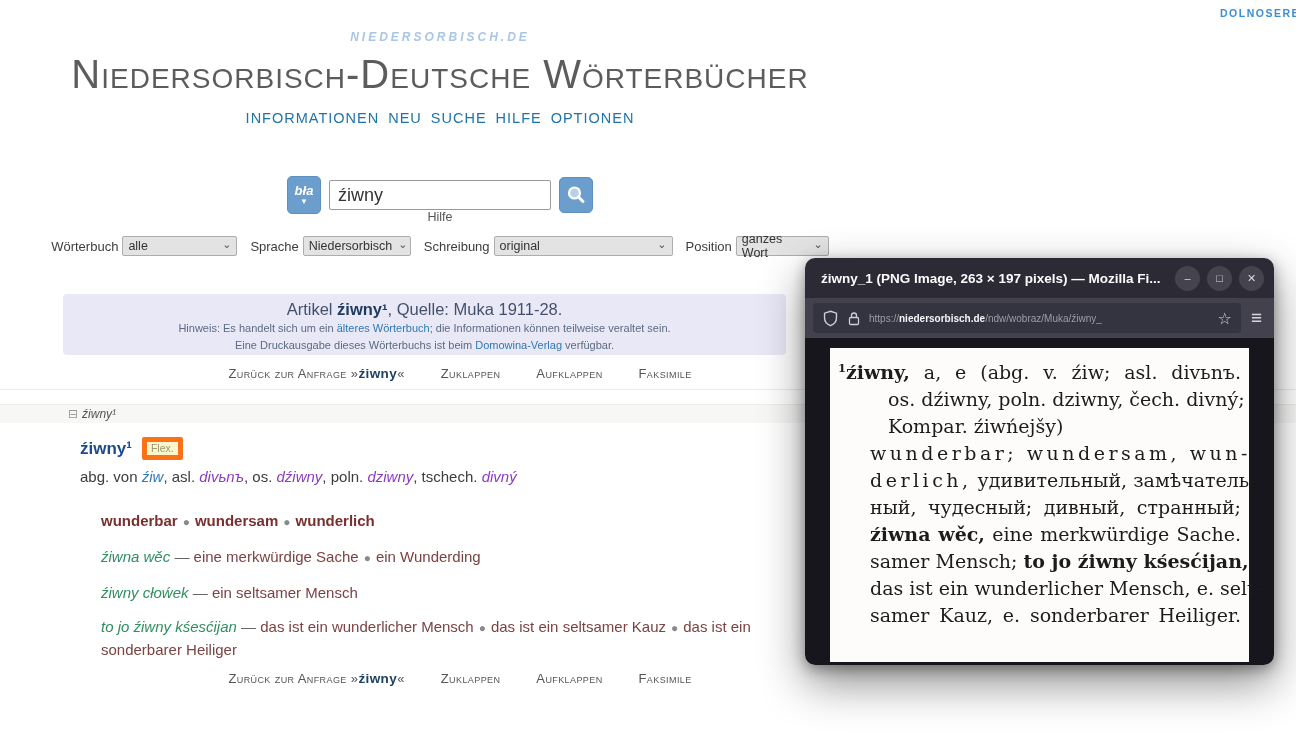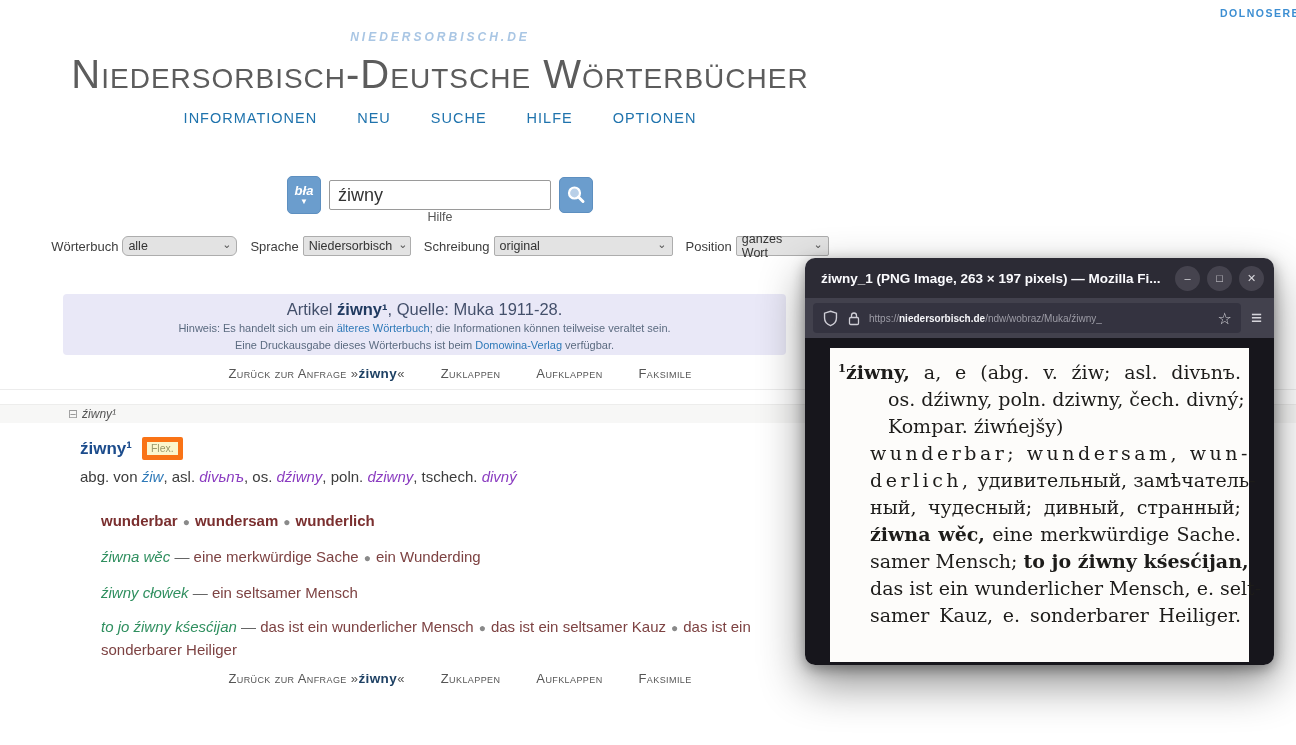--- a/index.html
+++ b/index.html
@@ -7,21 +7,21 @@
   body { font-family:"Liberation Sans","DejaVu Sans",sans-serif; }
   .page { position:relative; width:1296px; height:745px; overflow:hidden; background:#fff; }
 
   
   .top-right { position:absolute; top:7px; left:1220px; white-space:nowrap;
     font-size:10.5px; font-weight:bold; letter-spacing:1.5px; color:#3c8ed2; text-decoration:none; }
   .site-link { position:absolute; top:30px; width:880px; text-align:center;
     font-size:12px; font-style:italic; font-weight:bold; letter-spacing:3px; color:#a9c6e4; }
   .main-title { position:absolute; top:52px; width:880px; text-align:center;
     font-variant:small-caps; font-weight:400; font-size:40px; color:#5c5c5c; letter-spacing:1px; }
-  .nav { position:absolute; top:110px; width:880px; display:flex; justify-content:center; gap:40px; }
+  .nav { position:absolute; top:110px; width:880px; display:flex; justify-content:center; gap:9px; }
   .nav a { font-size:14.5px; color:#1f73ad; text-decoration:none; letter-spacing:1px; }
 
   
   .search-row { position:absolute; top:176px; width:880px; display:flex; justify-content:center; align-items:center; gap:8px; }
   .char-btn { width:34px; height:38px; background:#6b9dcd; border:1px solid #5d8fc0; border-radius:5px;
     color:#fff; display:flex; flex-direction:column; align-items:center; justify-content:center; cursor:pointer; line-height:1; }
   .char-btn .cb-label { font-size:13px; font-weight:bold; font-style:italic; }
   .char-btn .cb-arrow { font-size:8px; margin-top:1px; }
   .search-input { width:222px; height:30px; border:1px solid #9a9a9a; border-radius:2px;
     font-size:18px; color:#333; padding:2px 8px; font-family:inherit; }
@@ -30,21 +30,21 @@
   .hilfe { position:absolute; top:210px; width:880px; text-align:center; font-size:12.5px; color:#555; }
 
   
   .filter-row { position:absolute; top:236px; width:880px; display:flex; justify-content:center; align-items:center; gap:13px; }
   .f-group { display:flex; align-items:center; gap:4px; }
   .f-label { font-size:13px; color:#3d3d3d; }
   .select { height:20px; background:#e3e3e3; border:1px solid #adadad; border-radius:2px;
     font-size:12.5px; color:#333; display:flex; align-items:center; justify-content:space-between;
     padding:0 5px; cursor:pointer; }
   .select .arrow { color:#555; font-size:11px; margin-left:6px; transform:translateY(-2px); }
-  .w1 { width:115px;border-radius:6px; } .w2 { width:108px; } .w3 { width:179px; } .w4 { width:93px; }
+  .w1 { width:115px; } .w2 { width:108px; } .w3 { width:179px; } .w4 { width:93px; }
 
   
   .info-box { position:absolute; top:294px; left:63px; width:723px; height:61px;
     background:#e9e8f7; border-radius:4px; text-align:center; padding-top:6px; }
   .info-title { font-size:16.5px; color:#44506b; }
   .info-title b { color:#203a60; }
   .info-hint { font-size:11px; color:#5b6b80; line-height:15px; margin-top:2px; }
   .info-hint a, .lk { color:#2e79b8; text-decoration:none; }
 
   

